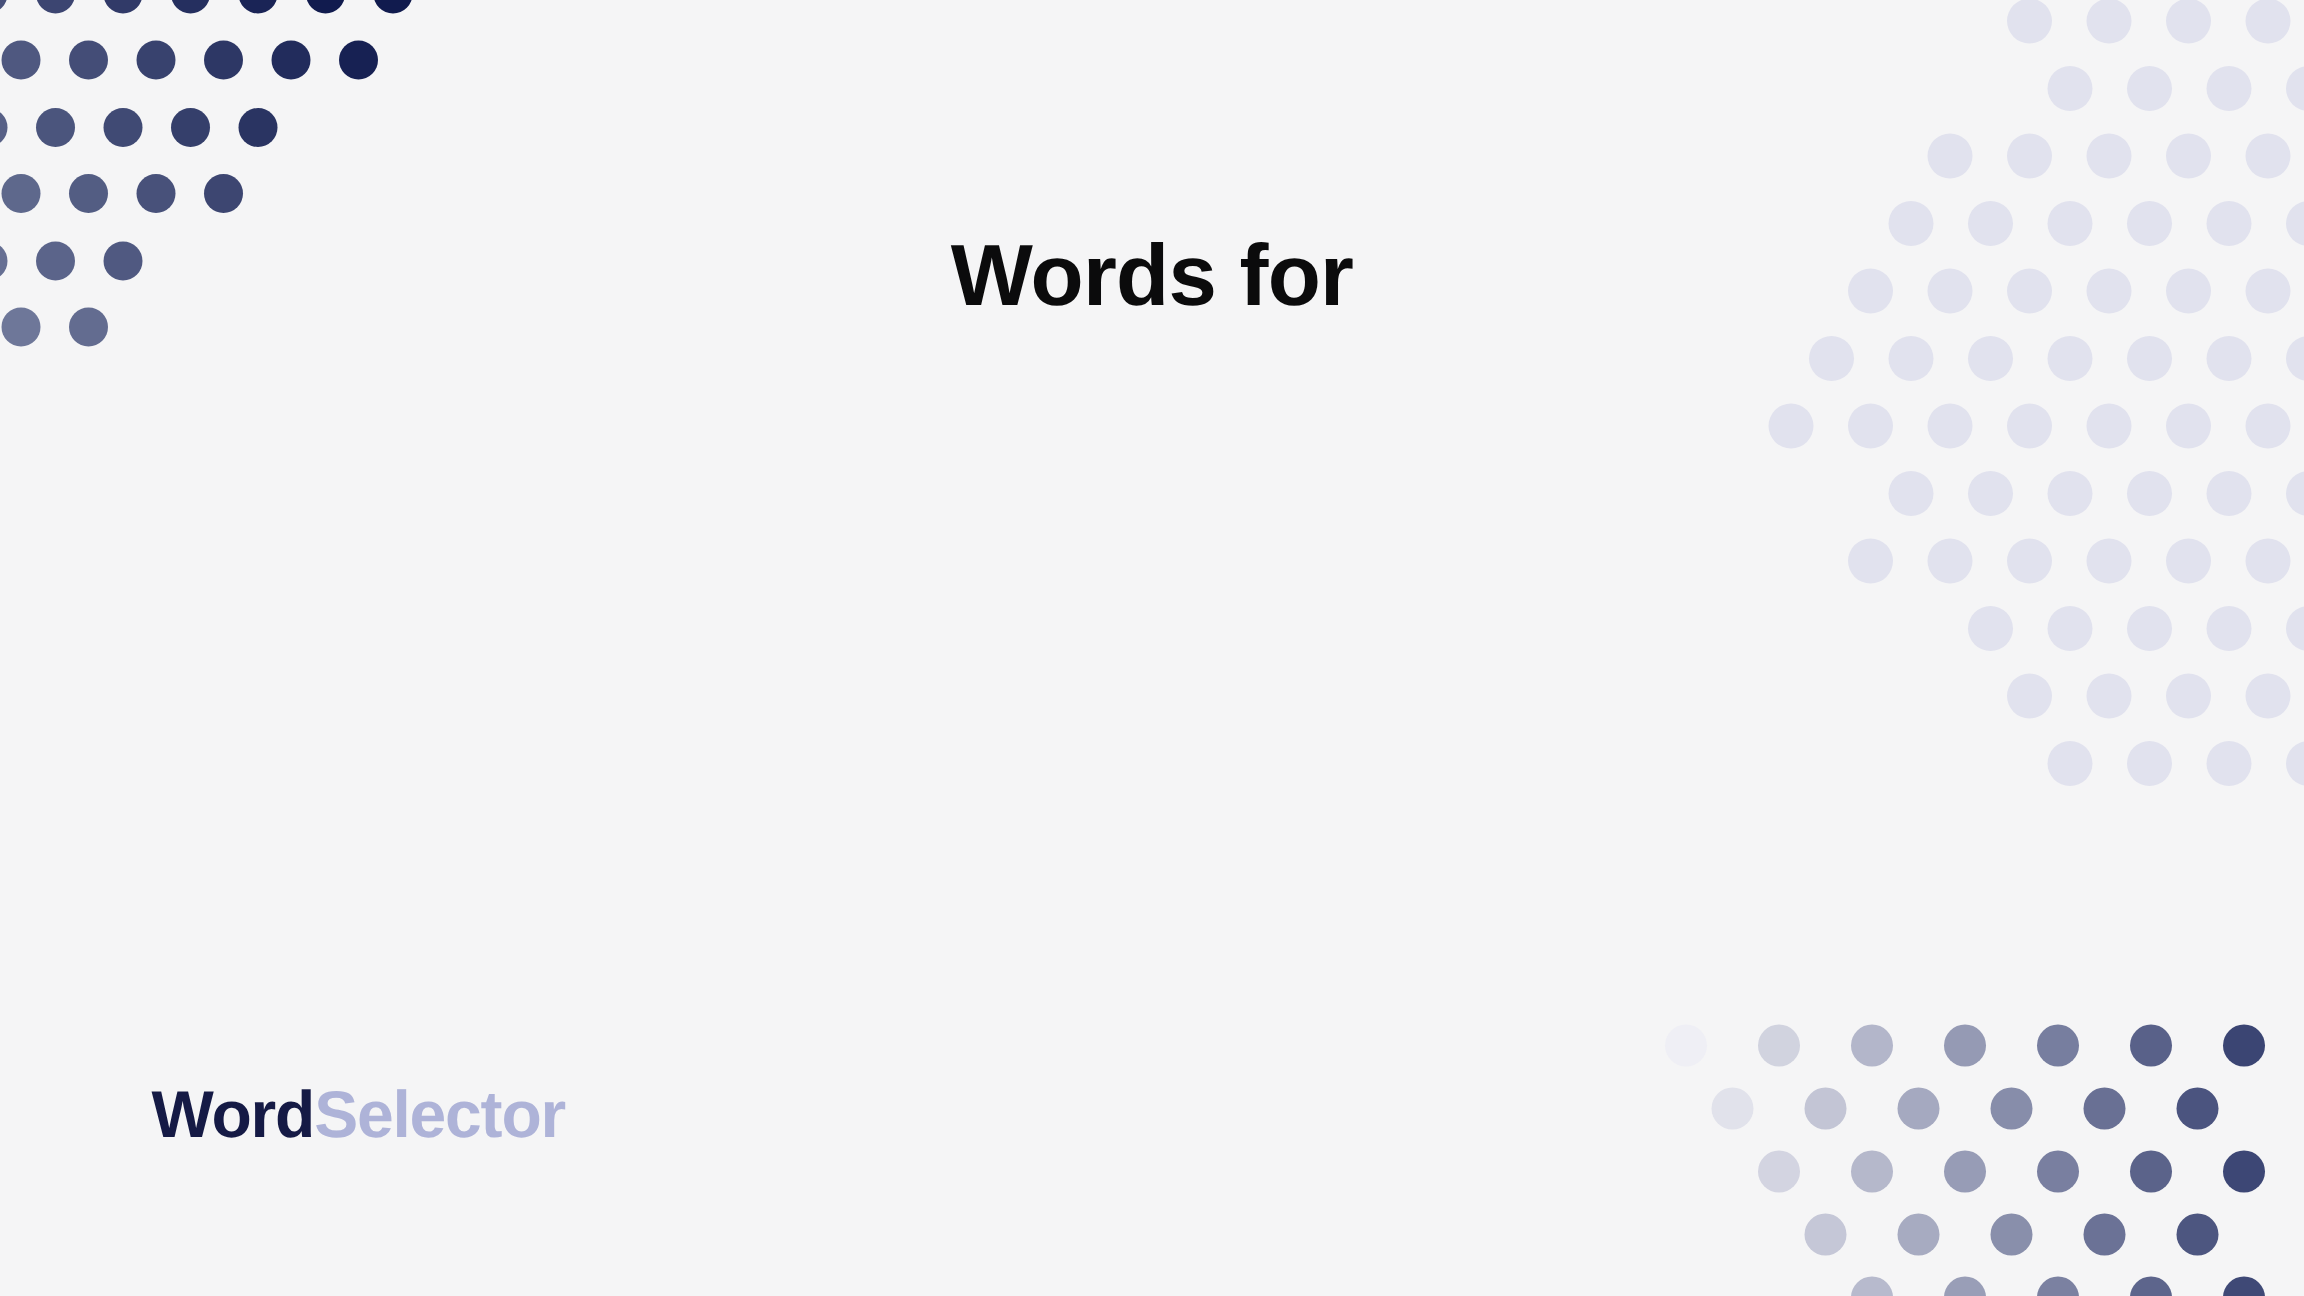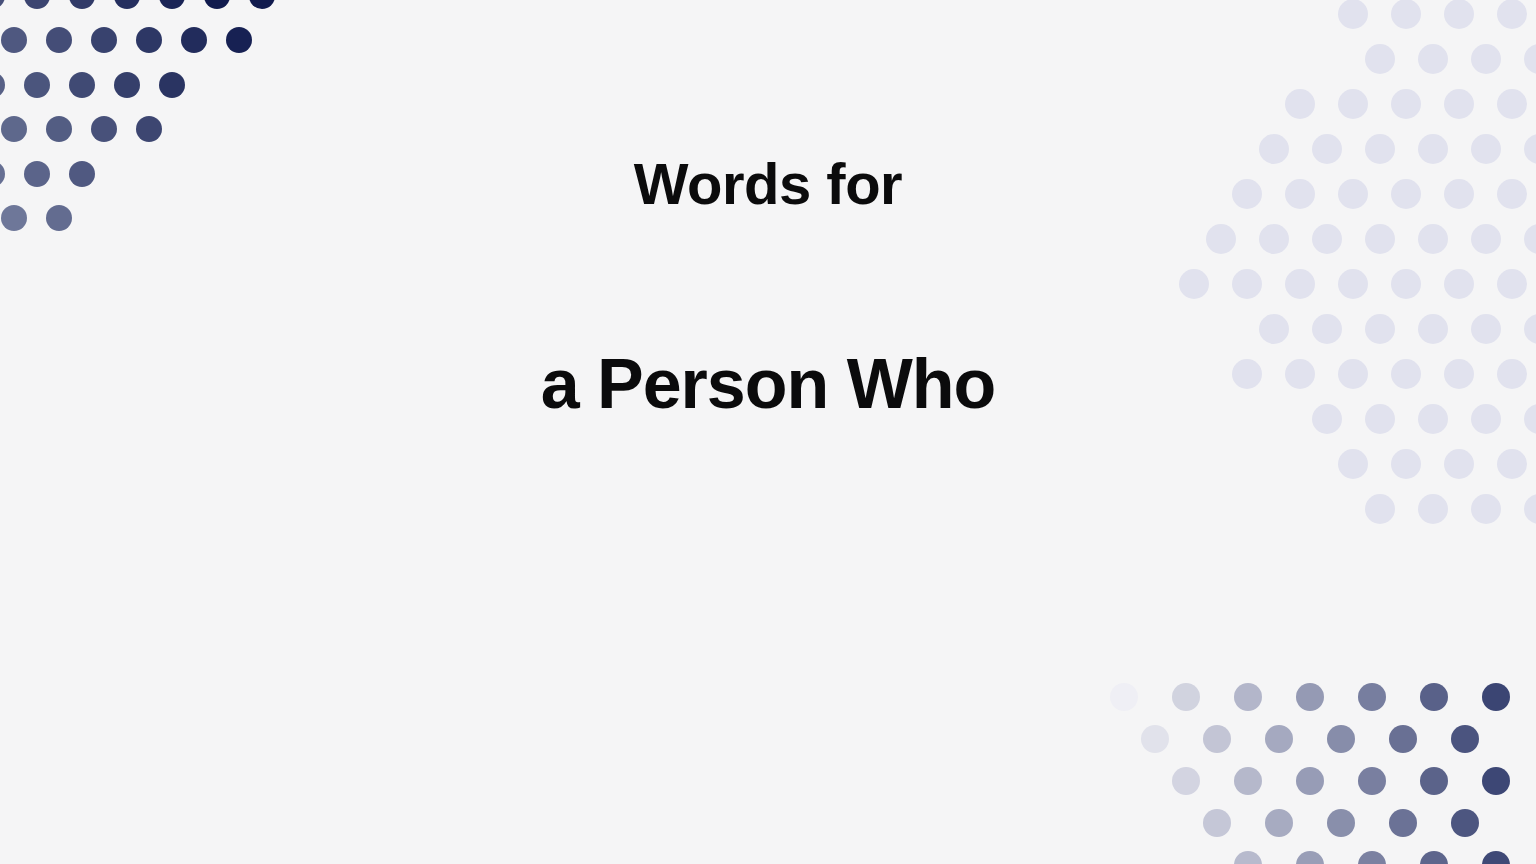--- a/index.html
+++ b/index.html
@@ -226,19 +226,21 @@
       <span class="dot" style="left: 252px; top: 172px; width: 28px; height: 28px; background: rgb(123, 129, 161);"></span>
       <span class="dot" style="left: 314px; top: 172px; width: 28px; height: 28px; background: rgb(93, 101, 140);"></span>
       <span class="dot" style="left: 376px; top: 172px; width: 28px; height: 28px; background: rgb(63, 73, 118);"></span>
     </div>
 
   <div id="content">
 
     <div id="eyebrow-title">Words for</div>
 
     <h1 id="main-heading">
-      <span class="hl">a Person Who</span>
     </h1>
 
   </div>
 
+  <div id="logo">
+    <span class="logo-word">Word</span><span class="logo-selector">Selector</span>
+  </div>
 
 </div>
 
 </body></html>

